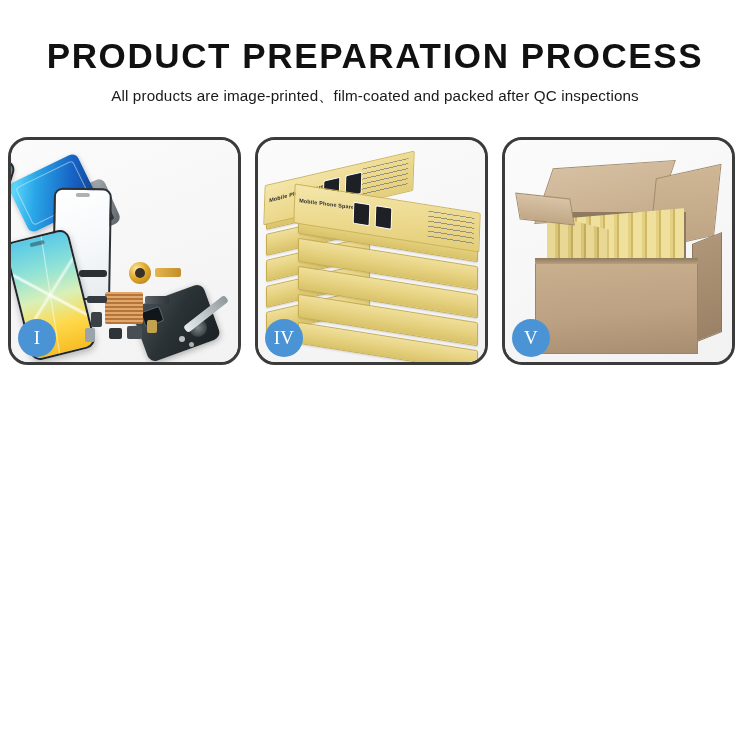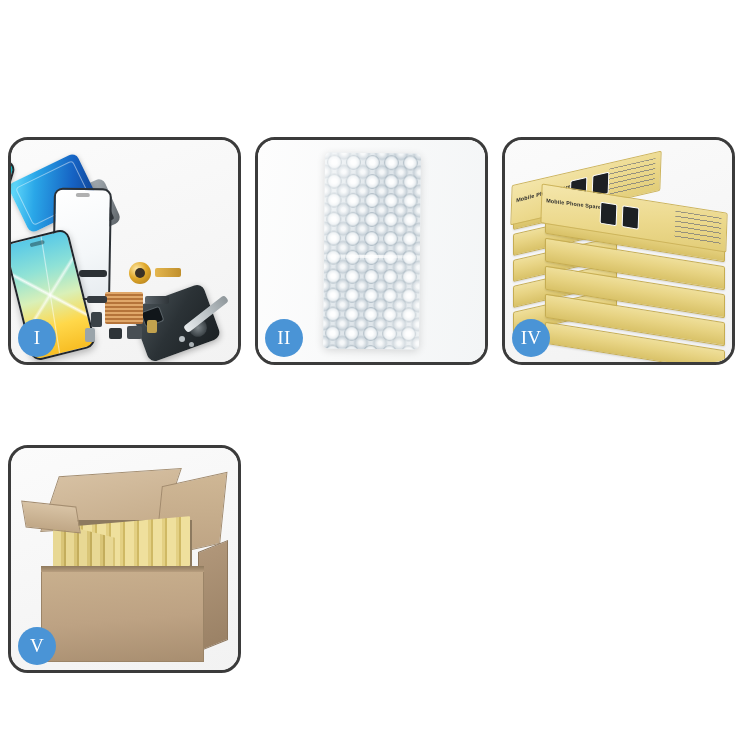--- a/index.html
+++ b/index.html
@@ -527,20 +527,24 @@
     position:absolute; left:0; top:62px; width:113px; height:4px;
     background: rgba(120,100,76,.45);
     z-index: 7;
   }
 </style>
 </head>
 <body>
 
 <div class="page">
 
+  <div class="header">
+    <div class="page-title">PRODUCT PREPARATION PROCESS</div>
+    <div class="page-subtitle">All products are image-printed、film-coated and packed after QC inspections</div>
+  </div>
 
   <div class="grid">
 
     <div class="panel">
       <div class="panel-scene">
 
         <div class="frame-under">
           <div class="chip"></div>
         </div>
         <div class="adhesive"></div>
@@ -574,32 +578,20 @@
           <div class="prt sq4"></div>
           <div class="prt sq5"></div>
           <div class="prt scr1"></div>
           <div class="prt scr2"></div>
         </div>
 
       </div>
       <div class="badge">I</div>
     </div>
 
-    <div class="panel">
-      <div class="panel-scene">
-        <div class="wrap-bg"></div>
-        <div class="bubble-pack">
-          <div class="bubbles"></div>
-          <div class="bubbles2"></div>
-          <div class="seam"></div>
-          <div class="gloss"></div>
-        </div>
-      </div>
-      <div class="badge">II</div>
-    </div>
 
 
     <div class="panel">
       <div class="panel-scene">
         <div class="stack">
           <div class="sb sb-l5"></div>
           <div class="sb sb-l4"></div>
           <div class="sb sb-l3"></div>
           <div class="sb sb-l2"></div>
           <div class="sb sb-l1"></div>

